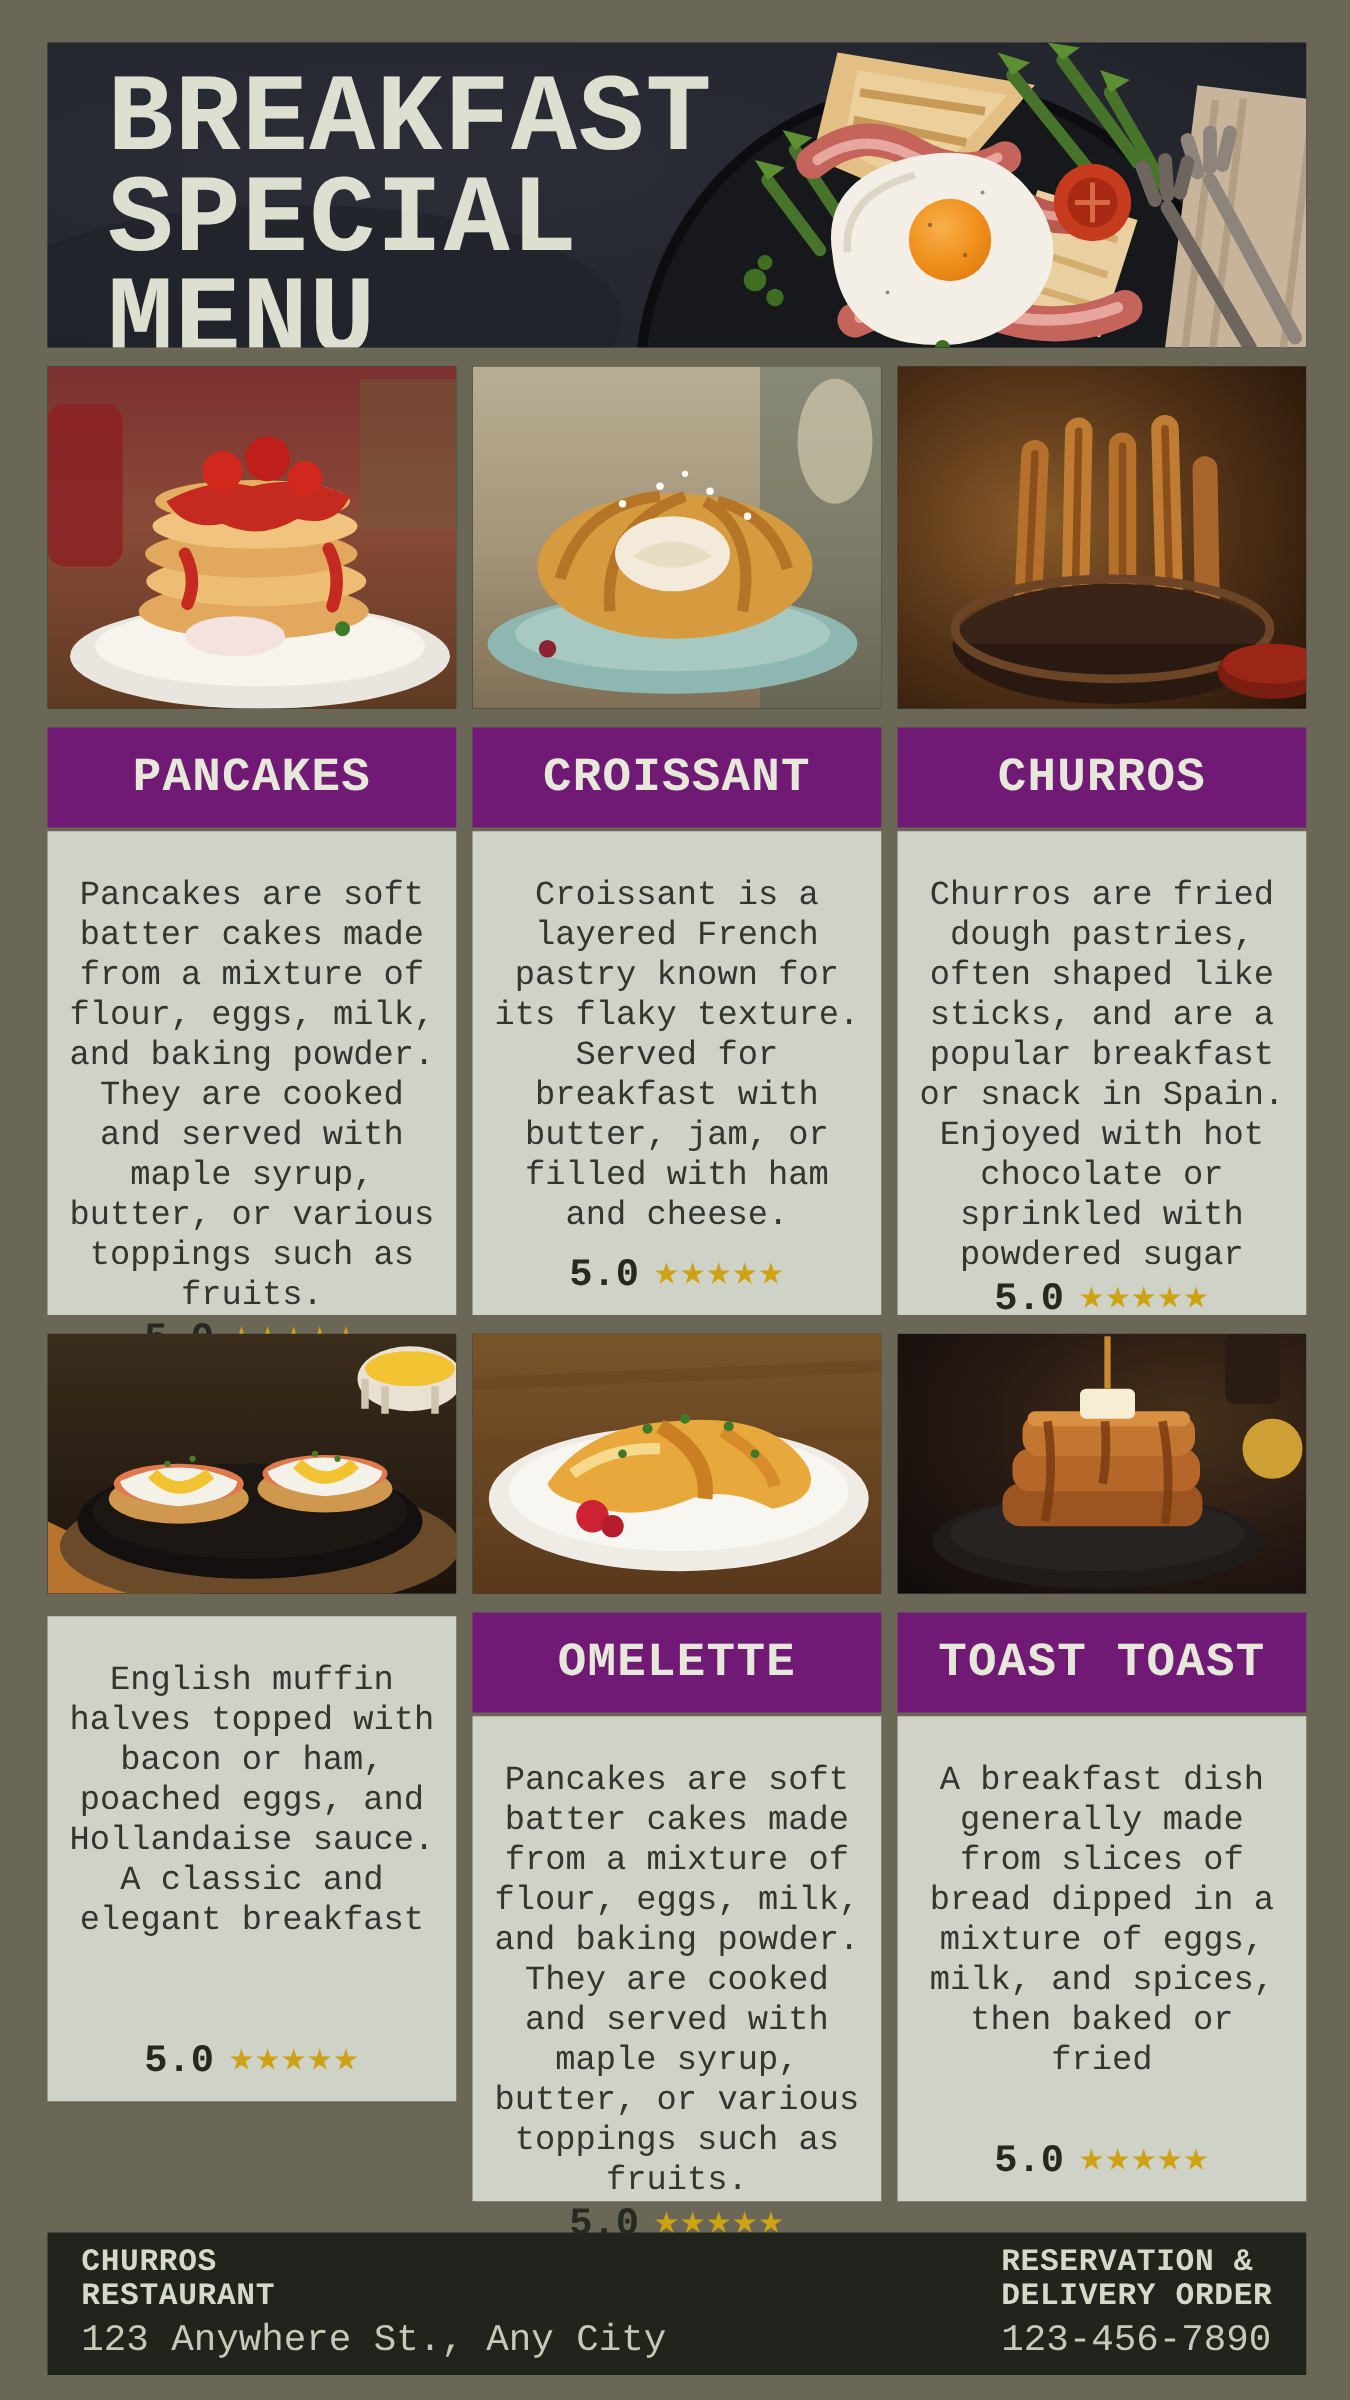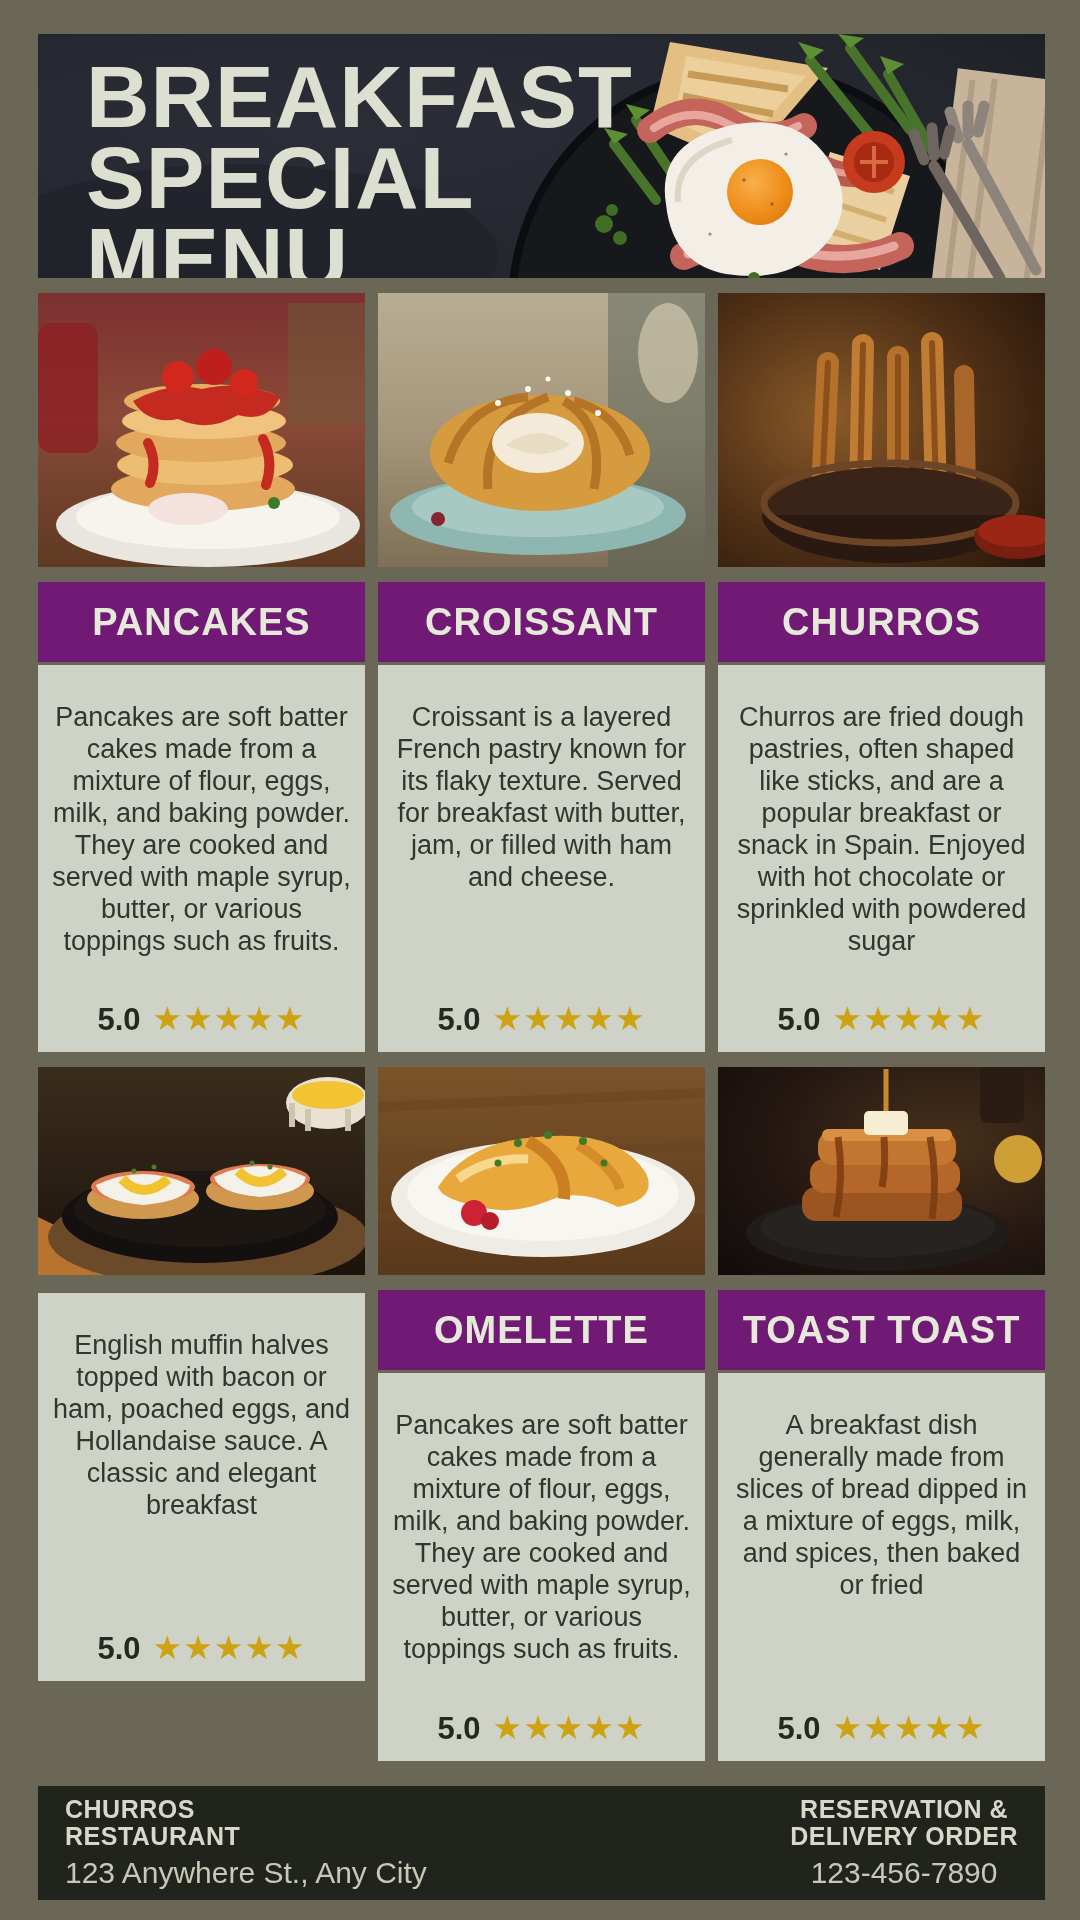--- a/index.html
+++ b/index.html
@@ -1,18 +1,18 @@
 <!DOCTYPE html>
 <html><head>
 <meta charset="utf-8">
 <style>
   html,body{margin:0;padding:0;background:#686452;}
   .poster{
     position:relative;width:1080px;height:1920px;background:#6b6757;
-    font-family:Liberation Sans, sans-serif;overflow:hidden;
+    font-family:Liberation Mono, monospace;overflow:hidden;
   }
   .inner{position:absolute;left:38px;top:34px;width:1007px;}
 
   
   .hero{position:relative;width:1007px;height:244px;background:#23262d;overflow:hidden;}
   .hero svg{position:absolute;inset:0;}
   .hero-title{
     position:absolute;left:48px;top:22px;z-index:3;
     font-size:88px;font-weight:bold;line-height:81px;letter-spacing:1px;
     color:#dde0d0;white-space:pre-line;
@@ -44,21 +44,21 @@
   .rating .val{font-size:31px;font-weight:bold;color:#26291f;}
   .rating .stars{font-size:33px;color:#cda213;letter-spacing:1px;line-height:1;padding-bottom:3px;}
 
   
   .footer{
     margin-top:25px;height:114px;background:#20241c;box-sizing:border-box;
     display:flex;justify-content:space-between;align-items:flex-start;
     padding:10px 27px 0 27px;
   }
   .f-left{text-align:left;}
-  .f-right{text-align:center;}
+  .f-right{text-align:left;}
   .f-bold{font-size:25px;font-weight:bold;line-height:27px;color:#d6d9ca;letter-spacing:.5px;}
   .f-reg{font-size:30px;line-height:36px;color:#c6c9b8;margin-top:5px;}
 </style>
 </head>
 <body>
 
 <div class="poster">
   <div class="inner">
 
     <div class="hero">

